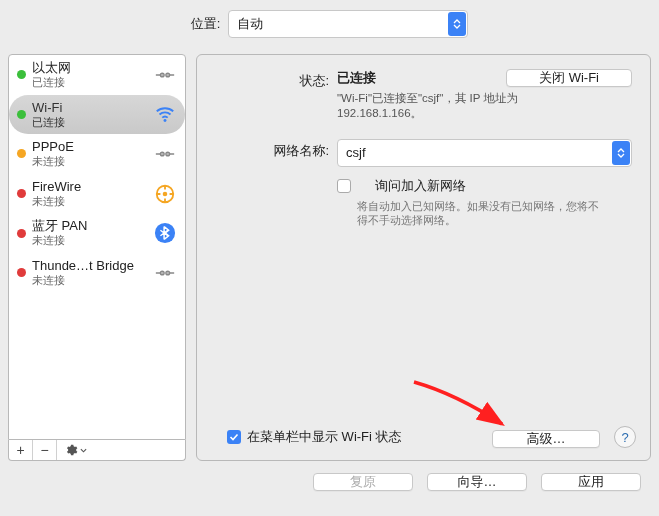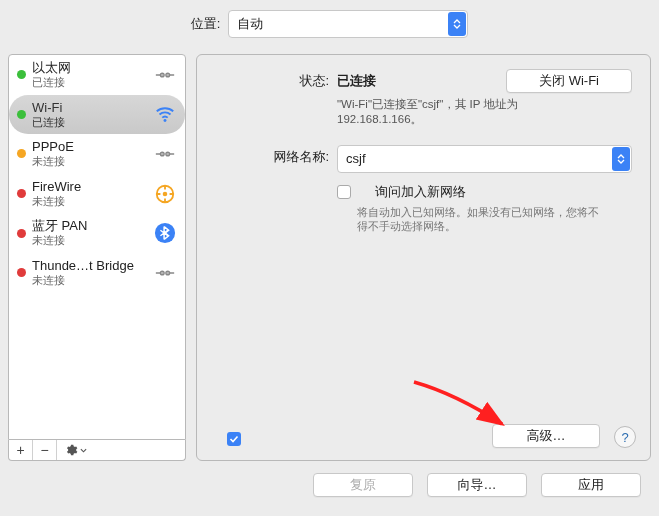--- a/index.html
+++ b/index.html
@@ -120,21 +120,21 @@
     color: #222;
     padding-top: 3px;
   }
   .form-body { flex: 1; }
   .status-line { display:flex; align-items:center; gap: 14px;}
   .status-value { font-weight: 600; }
   .mac-button {
     background: #fff;
     border: 1px solid #c8c8c8;
     border-radius: 4px;
-    height: 24px;
+    height: 18px;
     padding: 0 14px;
     font-size: 13px;
     display: inline-flex;
     align-items: center;
     justify-content: center;
     box-shadow: 0 1px 0 rgba(0,0,0,0.03);
     color: #222;
     min-width: 100px;
   }
   .mac-button.disabled { color: #aaa; }
@@ -340,20 +340,21 @@
         <div class="sub-text smaller" style="margin-left:20px;max-width:250px">将自动加入已知网络。如果没有已知网络，您将不得不手动选择网络。</div>
       </div>
     </div>
 
     <div class="bottom-checkbox-row">
       <span class="mac-checkbox checked">
         <svg viewBox="0 0 10 10">
             <path d="M1.5 5 L4 7.5 L8.5 2.5" stroke="#fff" stroke-width="1.6" fill="none"></path>
           </svg>
       </span>
+      <span>在菜单栏中显示 Wi-Fi 状态</span>
     </div>
 
     <div class="advanced-btn-wrap">
       <span class="mac-button" style="min-width:108px">高级…</span>
     </div>
     <div class="help-circle">
       <span>?</span>
     </div>
 
     <svg class="arrow-annot" viewBox="0 0 110 60">

